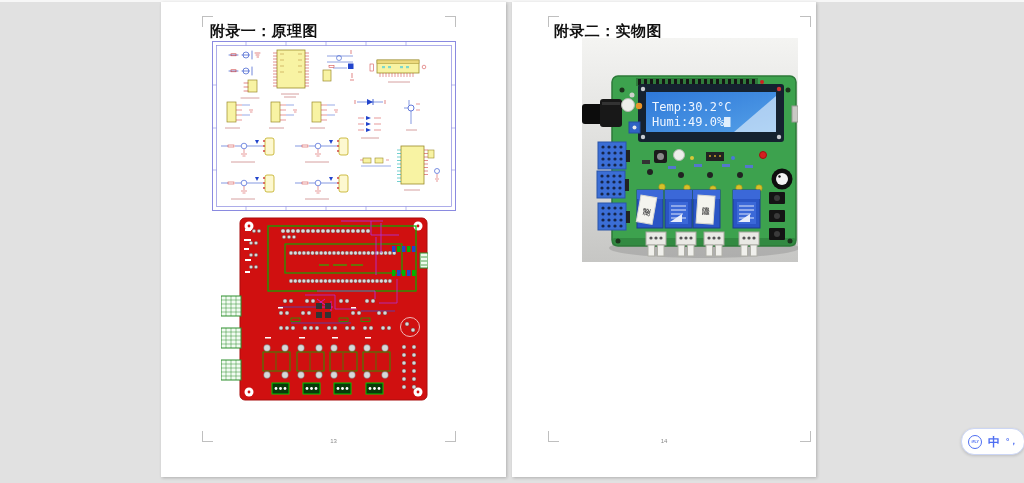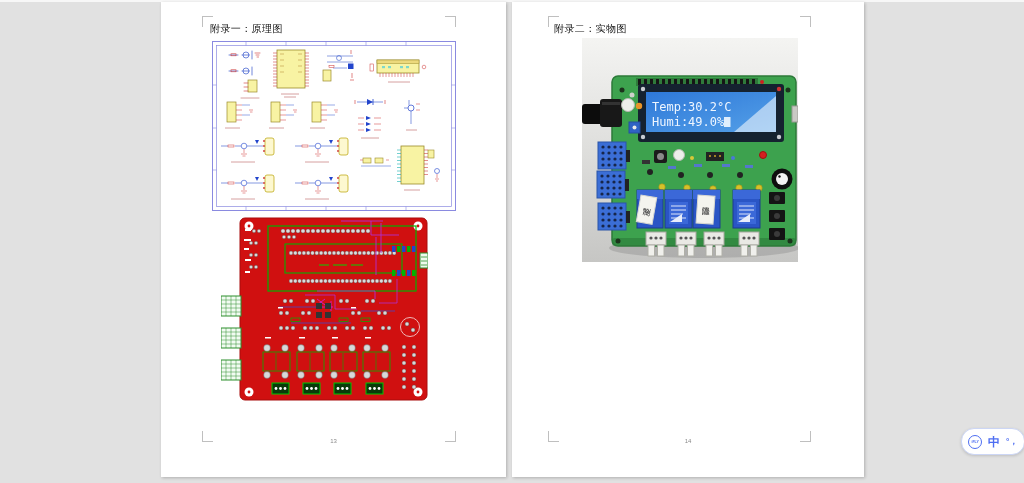--- a/index.html
+++ b/index.html
@@ -2,27 +2,27 @@
 <html><head>
 <meta charset="utf-8">
 <style>
   html,body{margin:0;padding:0}
   body{width:1024px;height:483px;background:#e1e1e1;position:relative;overflow:hidden;
        font-family:"Liberation Sans",sans-serif}
   .topline{position:absolute;left:0;top:0;width:1024px;height:2px;background:#f7f7f7}
   .page{position:absolute;top:2px;height:475px;background:#ffffff;
         box-shadow:1px 1px 3px rgba(0,0,0,.22)}
   .page-left{left:161px;width:345px}
-  .page-right{left:512px;width:352px}
+  .page-right{left:512px;width:304px}
   .mark{position:absolute;width:10px;height:10px;border:0 solid #bfbfbf}
   .mark.tl{border-top-width:1px;border-left-width:1px}
   .mark.tr{border-top-width:1px;border-right-width:1px}
   .mark.bl{border-bottom-width:1px;border-left-width:1px}
   .mark.br{border-bottom-width:1px;border-right-width:1px}
-  .doc-title{position:absolute;font-size:10px;font-weight:400;color:#111;
+  .doc-title{position:absolute;font-size:15px;font-weight:700;color:#111;
              letter-spacing:.4px;white-space:nowrap}
   .page-num{position:absolute;bottom:33px;left:0;width:100%;text-align:center;
             font-size:6px;color:#8a8a8a}
   .fig{position:absolute;display:block}
   .ime{position:absolute;left:961px;top:428px;width:62px;height:25px;background:#fff;
        border:1px solid #ccd6f5;border-radius:13px;box-shadow:0 1px 3px rgba(0,0,0,.15);
        display:flex;align-items:center;justify-content:center;gap:6px}
   .ime-logo{width:14px;height:14px;border:1.5px solid #4e6ef2;border-radius:50%;
             display:flex;align-items:center;justify-content:center;box-sizing:border-box}
   .ime-logo span{font-size:4px;font-weight:700;color:#4e6ef2;transform:scale(.9)}

